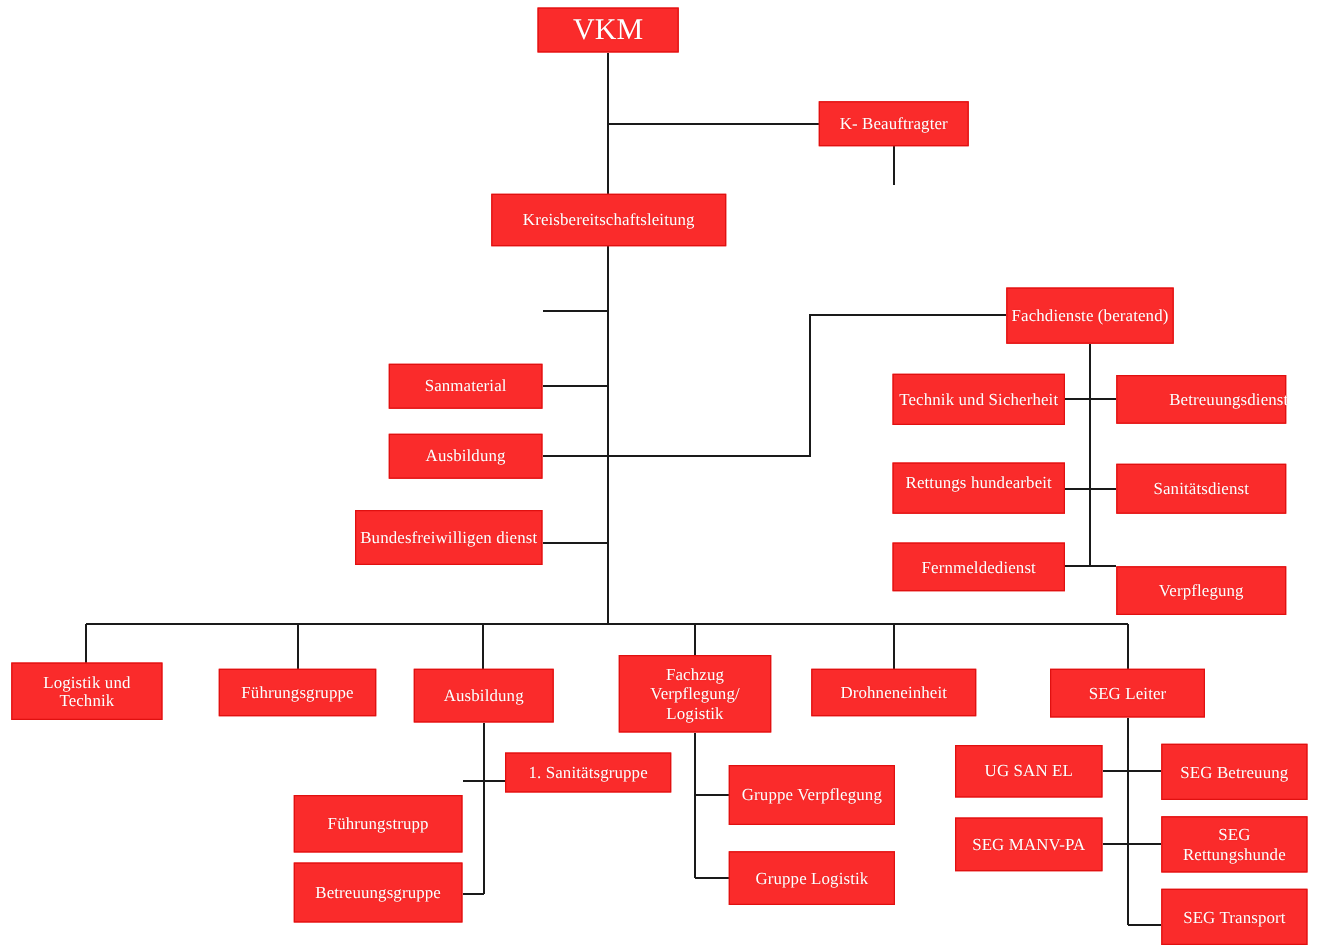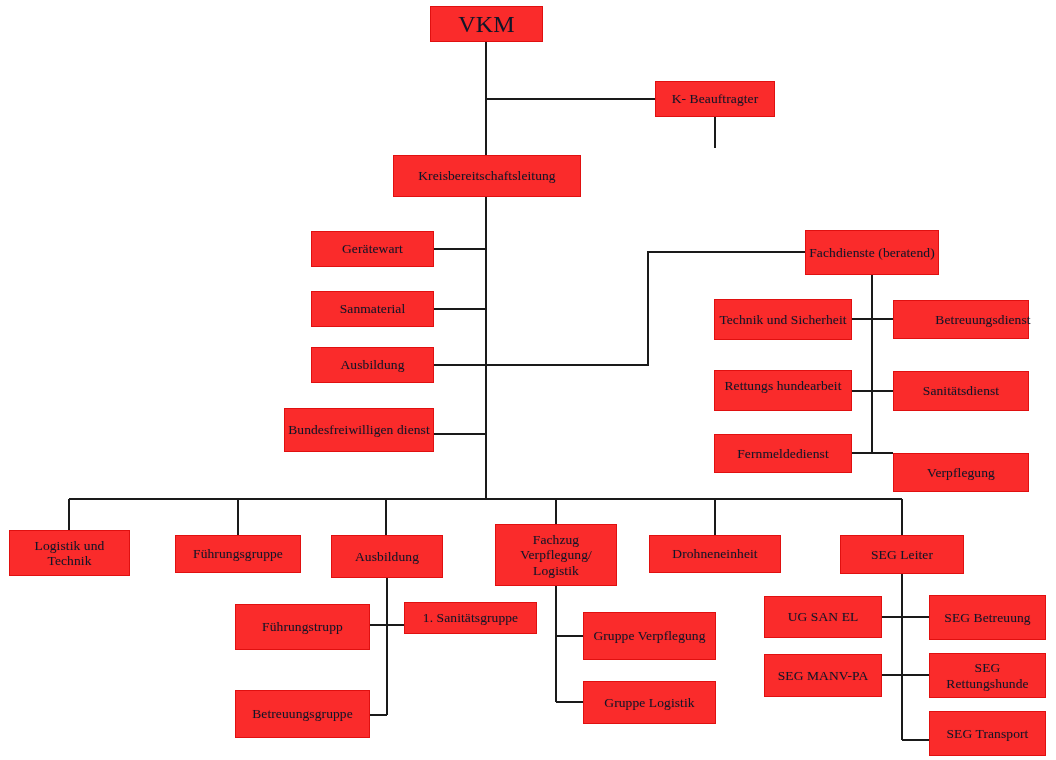--- a/index.html
+++ b/index.html
@@ -22,21 +22,21 @@
     top: 0;
     width: 1056px;
     height: 760px;
     pointer-events: none;
   }
   .node {
     position: absolute;
     box-sizing: border-box;
     background: #fa2b2b;
     border: 1px solid #e01010;
-    color: #0f172a;
+    color: #ffffff;
     display: flex;
     align-items: center;
     justify-content: center;
     text-align: center;
     line-height: 1.12;
     font-size: 13.5px;
     letter-spacing: 0.1px;
     text-shadow: 0 0 1px rgba(120,0,0,0.25);
     padding: 1px 3px;
     z-index: 2;
@@ -102,21 +102,20 @@
     </g>
   </svg>
 
   <div class="node root" style="left:430px; top:6px; width:113px; height:36px;">VKM</div>
 
   <div class="node" style="left:655px; top:81px; width:120px; height:36px;">K- Beauftragter</div>
 
 
   <div class="node" style="left:393px; top:155px; width:188px; height:42px;">Kreisbereitschaftsleitung</div>
 
-  <div class="node" style="left:311px; top:231px; width:123px; height:36px;">Gerätewart</div>
 
   <div class="node" style="left:311px; top:291px; width:123px; height:36px;">Sanmaterial</div>
 
   <div class="node" style="left:311px; top:347px; width:123px; height:36px;">Ausbildung</div>
 
   <div class="node" style="left:284px; top:408px; width:150px; height:44px;">Bundesfreiwilligen dienst</div>
 
   <div class="node" style="left:805px; top:230px; width:134px; height:45px;">Fachdienste (beratend)</div>
 
   <div class="node" style="left:714px; top:299px; width:138px; height:41px;">Technik und Sicherheit</div>
@@ -136,21 +135,21 @@
   <div class="node" style="left:175px; top:535px; width:126px; height:38px;">Führungsgruppe</div>
 
   <div class="node" style="left:331px; top:535px; width:112px; height:43px;">Ausbildung</div>
 
   <div class="node" style="left:495px; top:524px; width:122px; height:62px;">Fachzug Verpflegung/ Logistik</div>
 
   <div class="node" style="left:649px; top:535px; width:132px; height:38px;">Drohneneinheit</div>
 
   <div class="node" style="left:840px; top:535px; width:124px; height:39px;">SEG Leiter</div>
 
-  <div class="node" style="left:235px; top:604px; width:135px; height:46px;">Führungstrupp</div>
+  <div class="node" style="left:235px; top:636px; width:135px; height:46px;">Führungstrupp</div>
 
   <div class="node" style="left:404px; top:602px; width:133px; height:32px;">1. Sanitätsgruppe</div>
 
   <div class="node" style="left:235px; top:690px; width:135px; height:48px;">Betreuungsgruppe</div>
 
   <div class="node" style="left:583px; top:612px; width:133px; height:48px;">Gruppe Verpflegung</div>
 
   <div class="node" style="left:583px; top:681px; width:133px; height:43px;text-align:right;">Gruppe Logistik</div>
 
   <div class="node" style="left:764px; top:596px; width:118px; height:42px;">UG SAN EL</div>

